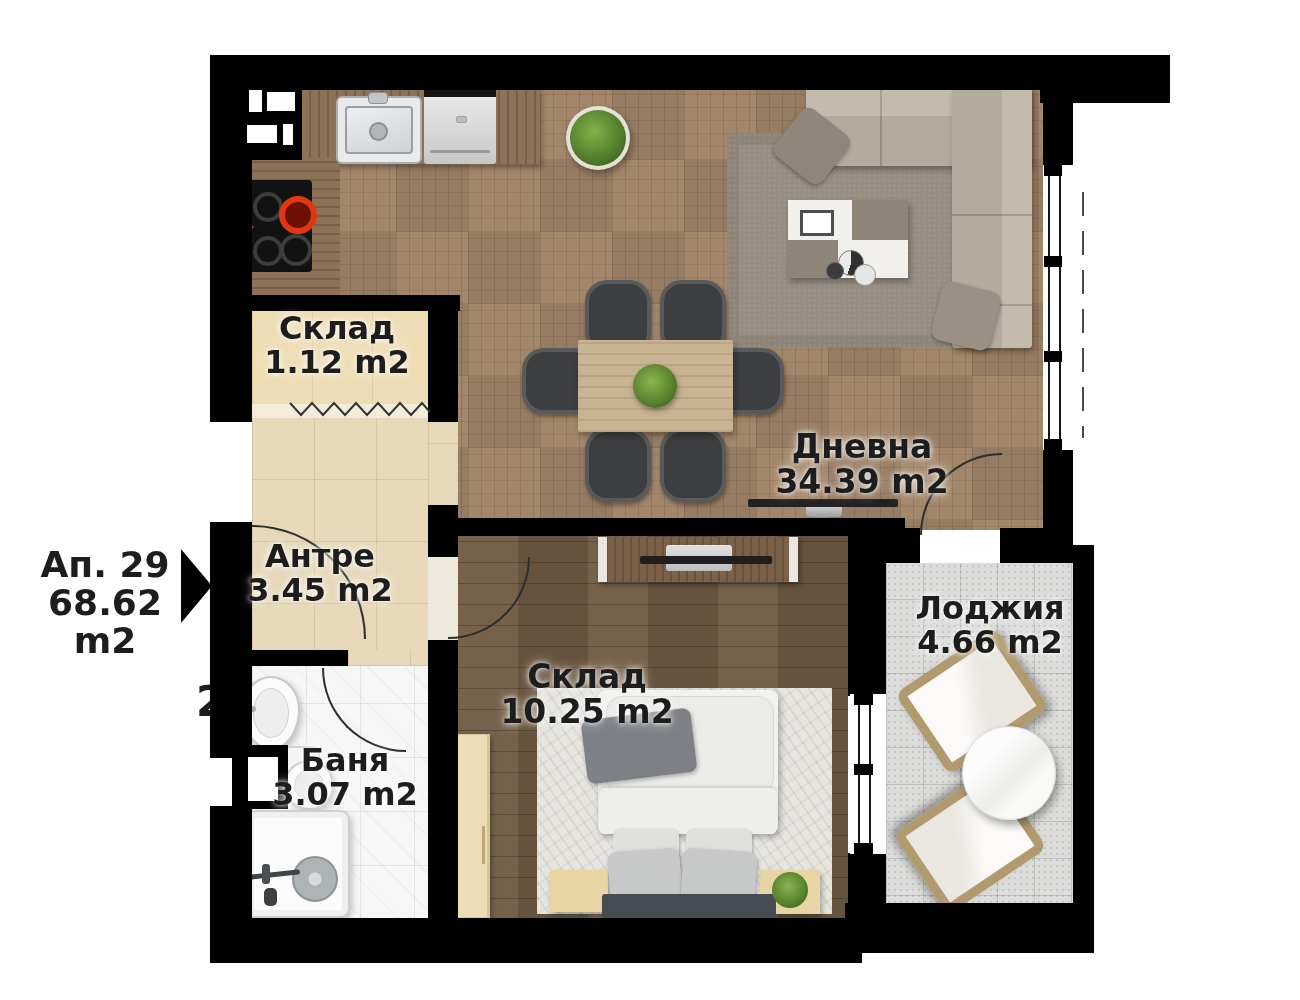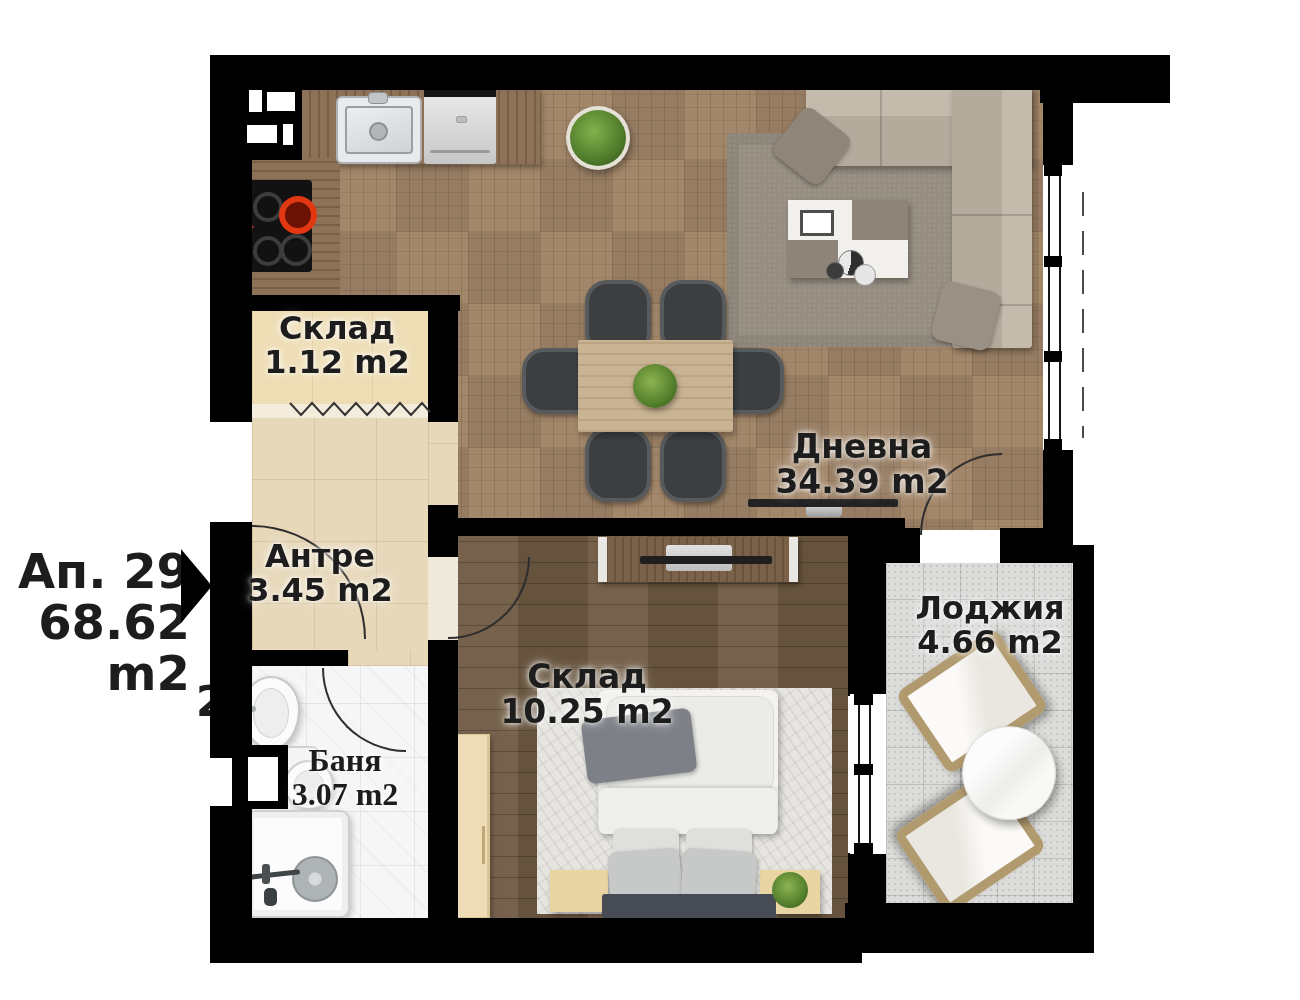--- a/index.html
+++ b/index.html
@@ -227,21 +227,21 @@
   <div class="arc" style="left:322px;top:668px;width:82px;height:82px;border-left-width:2px;border-bottom-width:2px;border-bottom-left-radius:100%;"></div>
   <div class="arc" style="left:920px;top:453px;width:80px;height:80px;border-left-width:2px;border-top-width:2px;border-top-left-radius:100%;"></div>
 
   <svg class="overlay-svg" width="1300" height="1000">
     <polyline points="290,403 301,415 312,403 323,415 334,403 345,415 356,403 367,415 378,403 389,415 400,403 411,415 422,403 430,412" fill="none" stroke="#333" stroke-width="2"></polyline>
     <line x1="1083" y1="192" x2="1083" y2="438" stroke="#4a4a4a" stroke-width="2" stroke-dasharray="24,15"></line>
   </svg>
 
   <div class="abs" style="left:181px;top:549px;width:0;height:0;border-top:37px solid transparent;border-bottom:37px solid transparent;border-left:31px solid #000;z-index:41;"></div>
 
-  <div class="lbl" style="left:4px;top:546px;width:186px;font-size:48px;text-align:right;">
+  <div class="lbl" style="left:12px;top:546px;width:186px;font-size:36px;text-align:center;">
     <span>Ап. 29</span>
     <span>68.62 m2</span>
   </div>
 
   <div class="lbl" style="left:237px;top:312px;width:200px;font-size:32px;">
     <span>Склад</span>
     <span>1.12 m2</span>
   </div>
 
   <div class="lbl" style="left:220px;top:540px;width:200px;font-size:32px;">
@@ -257,20 +257,20 @@
   <div class="lbl" style="left:890px;top:592px;width:200px;font-size:32px;">
     <span>Лоджия</span>
     <span>4.66 m2</span>
   </div>
 
   <div class="lbl" style="left:487px;top:660px;width:200px;font-size:33px;">
     <span>Склад</span>
     <span>10.25 m2</span>
   </div>
 
-  <div class="lbl" style="left:245px;top:744px;width:200px;font-size:32px;font-family:Liberation Serif, serif;">
+  <div class="lbl" style="left:245px;top:744px;width:200px;font-size:32px;">
     <span>Баня</span>
     <span>3.07 m2</span>
   </div>
 
   <div class="lbl" style="left:196px;top:680px;width:30px;font-size:42px;text-align:left;z-index:29;">2</div>
 
 </div>
 
 </body></html>

